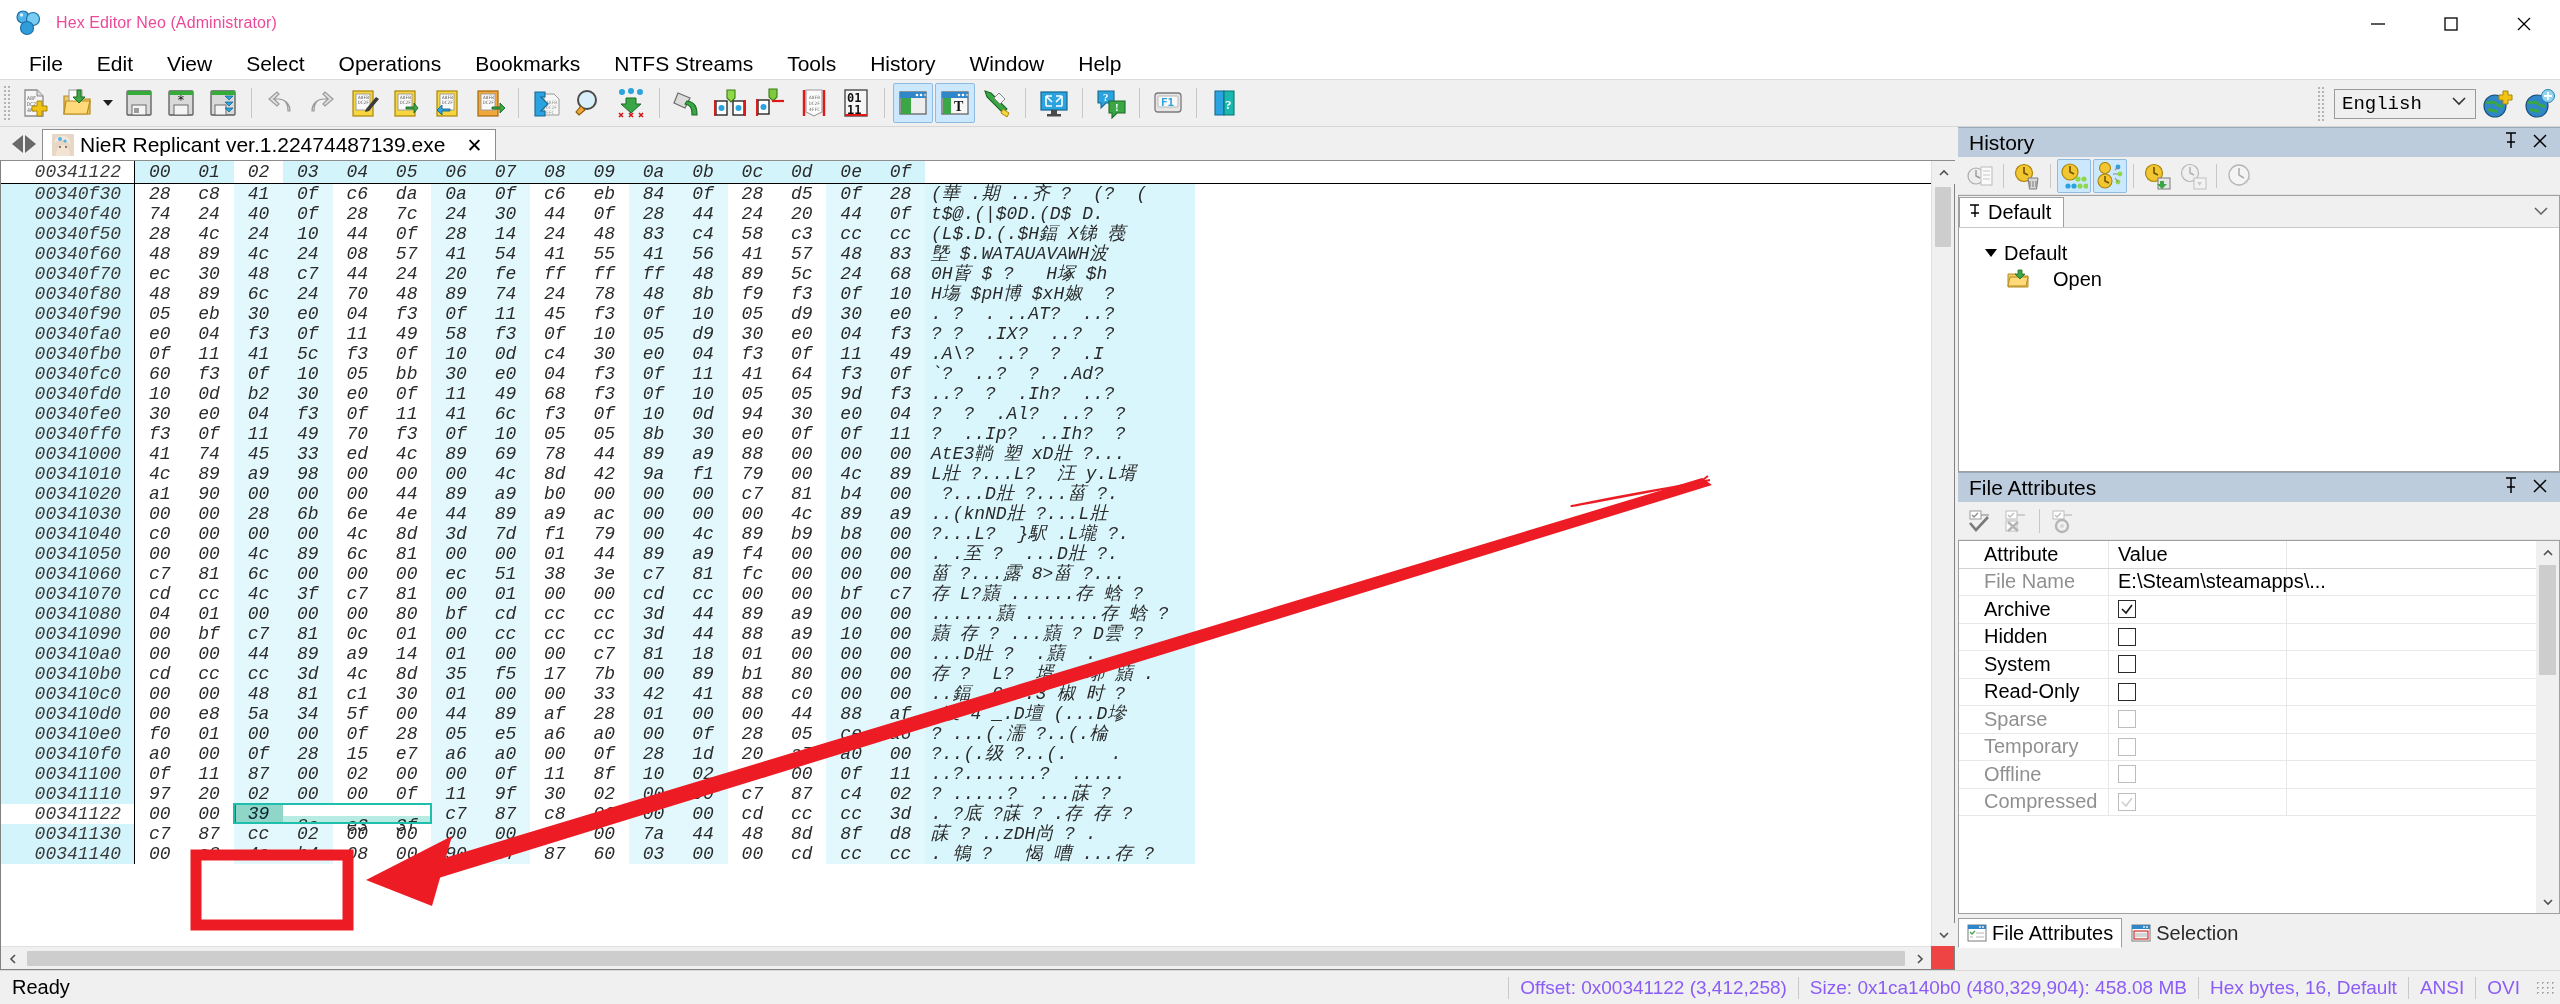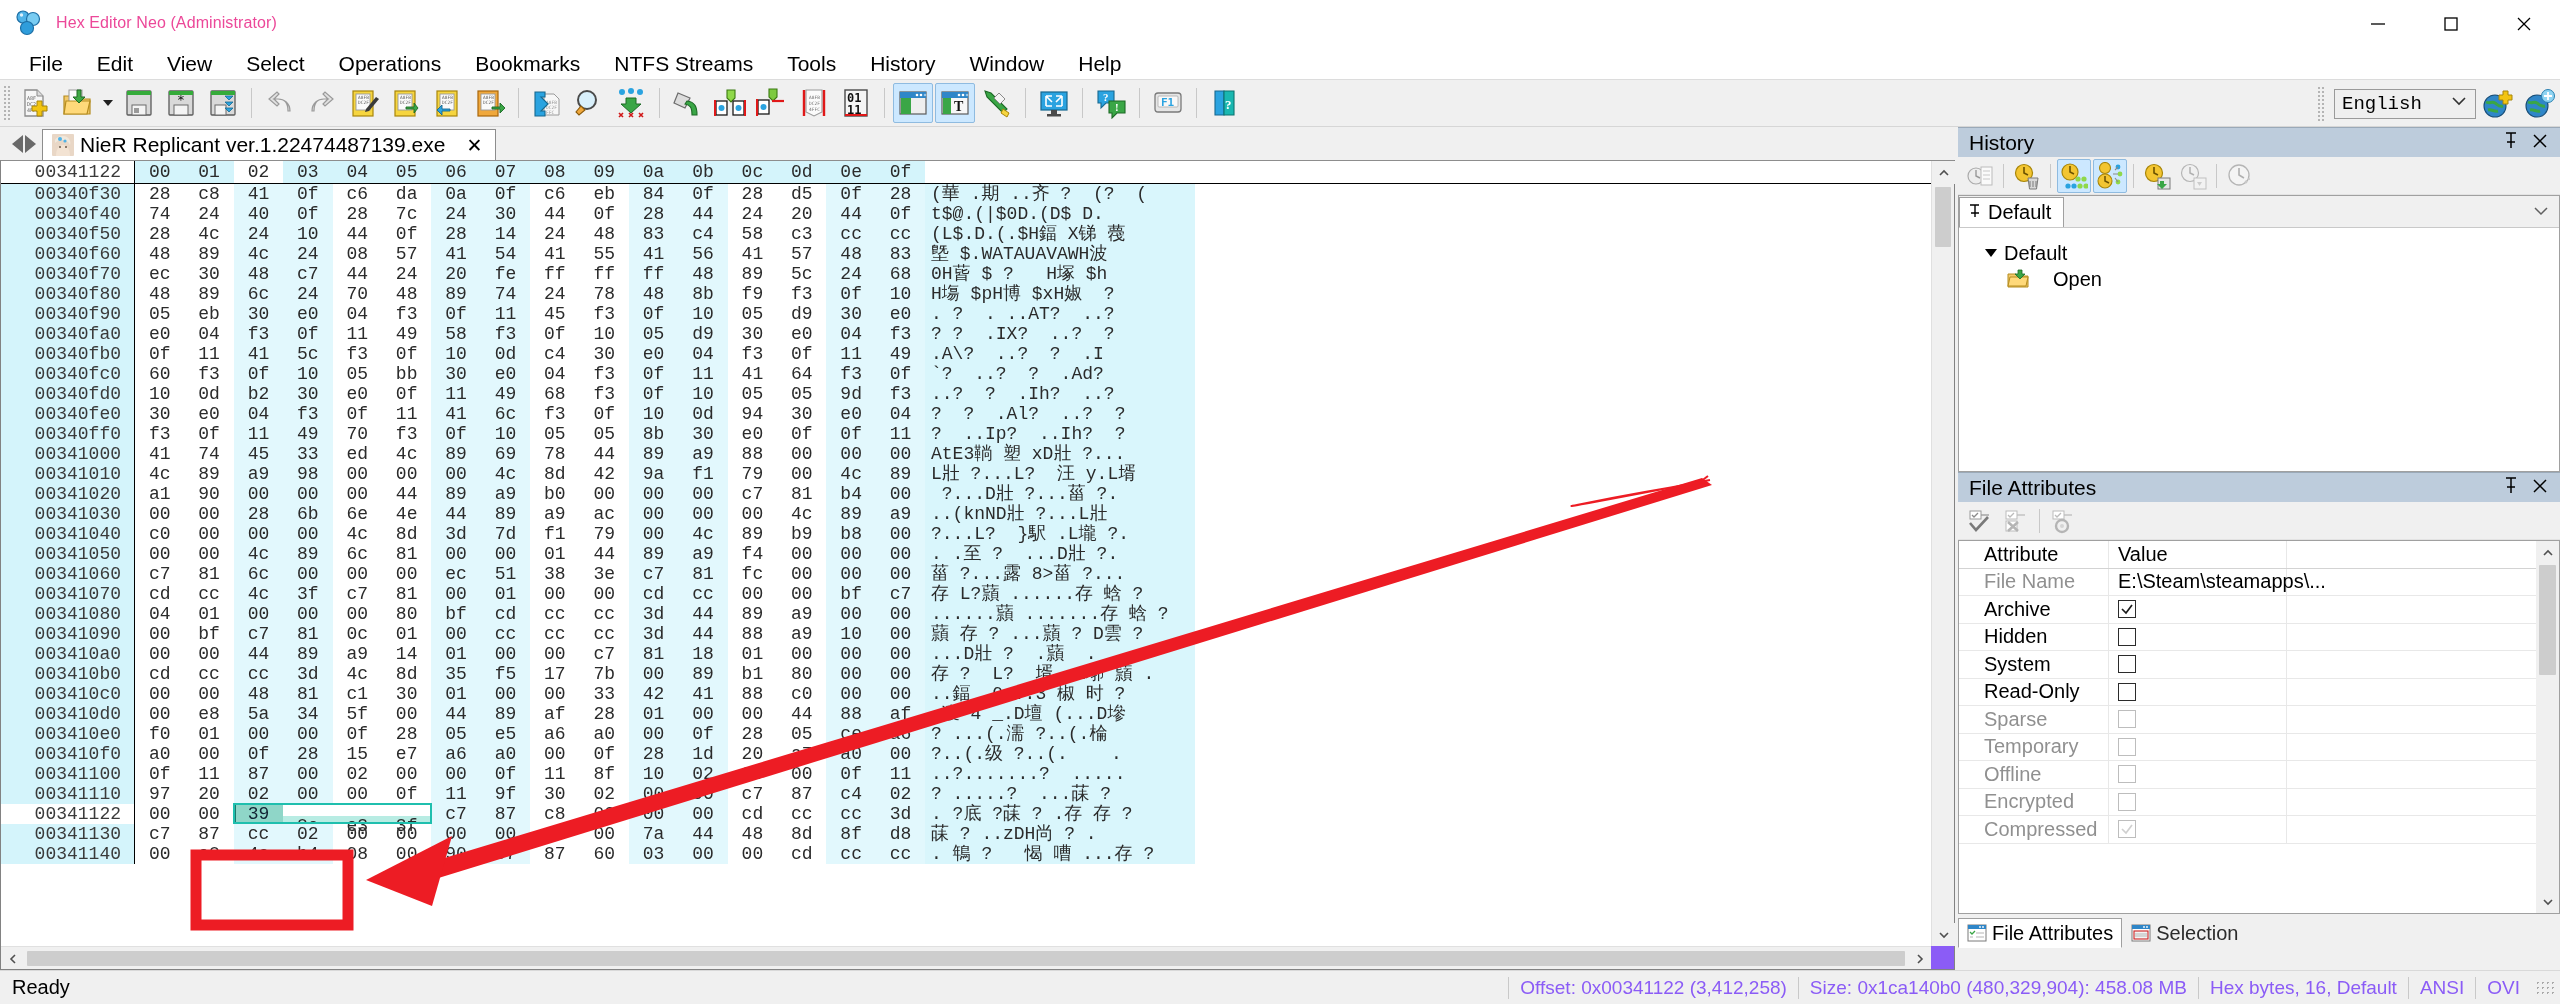--- a/index.html
+++ b/index.html
@@ -56,22 +56,22 @@
   .navarrows { display:flex; align-items:center; height:33px; padding: 0 6px 0 8px; }
   .tri-l { width:0;height:0;border-top:9px solid transparent;border-bottom:9px solid transparent;border-right:11px solid #696969; }
   .tri-r { width:0;height:0;border-top:9px solid transparent;border-bottom:9px solid transparent;border-left:11px solid #696969; margin-left:2px;}
   .tab { height:31px; background:#fff; border:1px solid #8d8d8d; border-bottom:none;
          display:flex; align-items:center; padding: 0 8px 0 9px; gap:6px; }
   .tab-ico { width:22px; height:22px; flex:none; position:relative; overflow:hidden; border-radius:1px;}
   .tab-label { font-size:21px; color:#000; white-space:nowrap; }
   .tab-close { font-size:19px; color:#000; margin-left:12px; margin-right:2px; padding:0 3px; }
 
   
-  .hexwrap { position:absolute; left:0; right:0; top:33px; bottom:0; background:#8b5cf6;
-             border:1px solid #828282; border-top:1px solid #8d8d8d; }
+  .hexwrap { position:absolute; left:0; right:0; top:33px; bottom:0; background:#ef4444;
+             border:1px solid #828282; border-top:1px solid #8d8d8d;font-style:italic; }
   .hexscroll { position:absolute; left:0; top:0; right:23px; bottom:23px; overflow:hidden; background:#fff; }
   .hexhdr { height:23px; display:flex; background:#fff; border-bottom:1px solid #000; }
   .hexrow { height:20px; display:flex; }
   .off-col { width:133px; flex:none; text-align:right; padding-right:13px;
              font-family:"Liberation Mono", monospace; font-size:18px; color:#3a3a3a;
              background:#d4f4fb; line-height:20px; }
   .hexhdr .off-col { background:#fff; color:#3a3a3a; line-height:23px; }
   .vrule { width:1px; background:#000; flex:none; }
   .bytes-col { width:790px; flex:none; display:flex; font-family:"Liberation Mono", monospace;
                font-size:18px; color:#2b2b2b; line-height:20px; }
@@ -1586,27 +1586,20 @@
                 <div class="fa-rest"></div>
               </div>
               <div class="fa-row">
                 <div class="fa-attr fa-dim">Offline</div>
                 <div class="fa-val">
                   <div class="cb dim"></div>
                 </div>
                 <div class="fa-rest"></div>
               </div>
               <div class="fa-row">
-                <div class="fa-attr fa-dim">Encrypted</div>
-                <div class="fa-val">
-                  <div class="cb dim"></div>
-                </div>
-                <div class="fa-rest"></div>
-              </div>
-              <div class="fa-row">
                 <div class="fa-attr fa-dim">Compressed</div>
                 <div class="fa-val">
                   <div class="cb dim">
                     <svg width="14" height="14">
                       <path d="M2 7l4 4 6-8" fill="none" stroke="#cfcfcf" stroke-width="1.7"></path>
                     </svg>
                   </div>
                 </div>
                 <div class="fa-rest"></div>
               </div>

